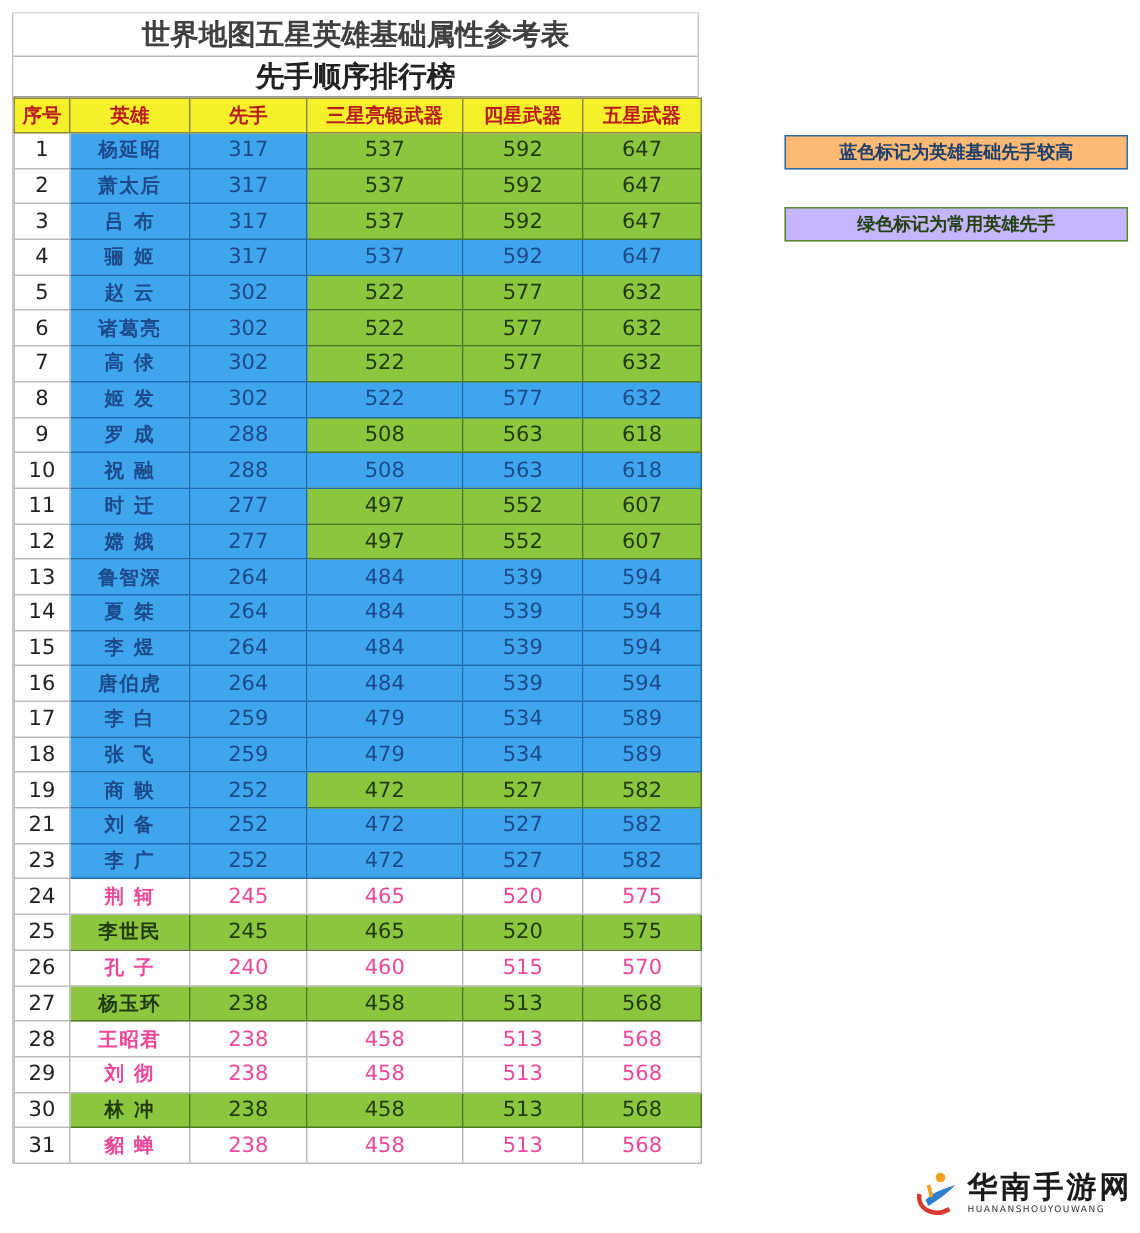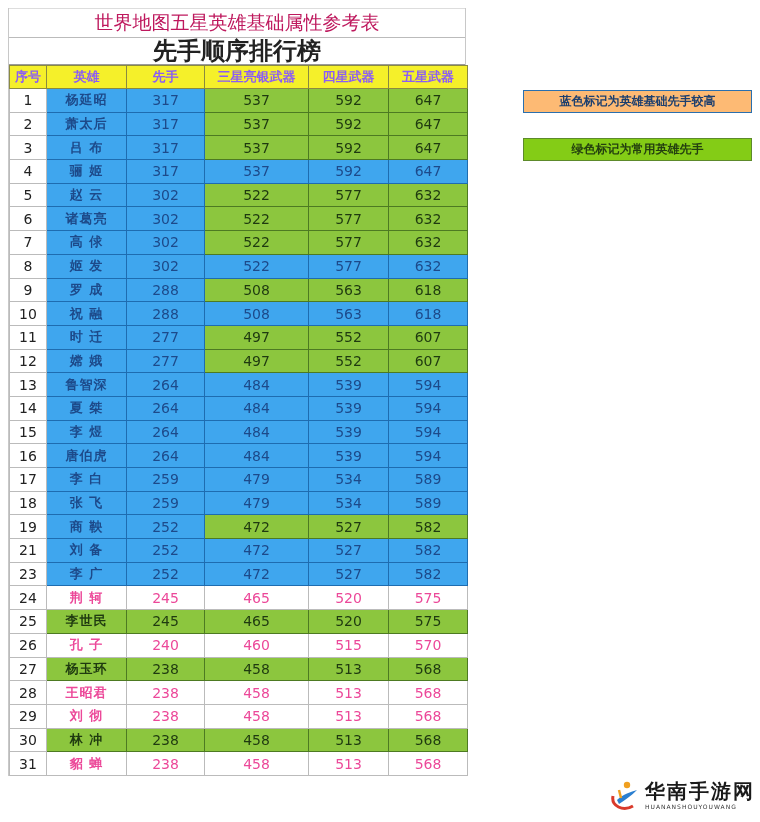--- a/index.html
+++ b/index.html
@@ -1,34 +1,34 @@
 <!DOCTYPE html>
 <html><head>
 <meta charset="utf-8">
 <style>
   * { box-sizing: border-box; margin: 0; padding: 0; }
   html, body { width: 760px; height: 822px; background: #ffffff; overflow: hidden; }
   body { position: relative; font-family: "DejaVu Sans", "Liberation Sans", sans-serif; color: #222; }
 
   .sheet { position: absolute; left: 8px; top: 8px; width: 458px; border-left: 1px solid #c8c8c8; border-right: 1px solid #c8c8c8; }
-  .title-row { height: 30px; display: flex; align-items: center; justify-content: center; font-size: 19px; font-weight: normal; color: #be185d; border-bottom: 1px solid #bbb; border-top: 1px solid #ddd; }
-  .subtitle-row { height: 27px; display: flex; align-items: center; justify-content: center; font-size: 24px; font-weight: bold; color: #222; border-bottom: 1px solid #999; }
+  .title-row { height: 30px; display: flex; align-items: center; justify-content: center; font-size: 19px; font-weight: bold; color: #404040; border-bottom: 1px solid #bbb; border-top: 1px solid #ddd; }
+  .subtitle-row { height: 27px; display: flex; align-items: center; justify-content: center; font-size: 19px; font-weight: bold; color: #222; border-bottom: 1px solid #999; }
 
   table { border-collapse: collapse; width: 458px; table-layout: fixed; }
   th, td { text-align: center; border: 1px solid #3a6b2a; font-size: 14px; height: 23.7px; padding: 0; }
-  th { background: #f5f02a; font-weight: bold; font-size: 13px; color: #8b5cf6; height: 23px; border-color: #8a8a40; }
+  th { background: #f5f02a; font-weight: bold; font-size: 13px; color: #b91c1c; height: 23px; border-color: #8a8a40; }
   td.idx { background: #ffffff; color: #222; border-color: #bbb; font-size: 14px; }
   td.blue { background: #3fa6ee; color: #1d4a8a; border-color: #1e6cb0; }
   td.green { background: #8cc63e; color: #1f3a10; border-color: #4d7a22; }
   td.white { background: #ffffff; color: #ec4899; border-color: #bbb; }
   td.name { font-weight: bold; font-size: 13px; letter-spacing: 1px; margin-top: 12px; }
 
   .legend { position: absolute; left: 523px; width: 229px; height: 23px; display: flex; align-items: center; justify-content: center; font-size: 12px; font-weight: bold; }
   .legend.blue { top: 90px; background: #fdba74; color: #1d3f6e; border: 1px solid #2a6fae; }
-  .legend.green { top: 138px; background: #84cc16; color: #24400f; border: 1px solid #5d8a2b; }
+  .legend.green { top: 138px; background: #c4b5fd; color: #24400f; border: 1px solid #5d8a2b; }
 
   .watermark { position: absolute; left: 607px; top: 776px; width: 150px; height: 38px; display: flex; align-items: center; }
   .wm-logo { width: 34px; height: 34px; }
   .wm-text { margin-left: 4px; display: flex; flex-direction: column; }
   .wm-cn { font-size: 20px; font-weight: bold; color: #1a1a1a; letter-spacing: 2px; line-height: 22px; }
   .wm-en { font-size: 6px; color: #333; letter-spacing: 1px; line-height: 9px; }
 </style>
 </head>
 <body>
 

